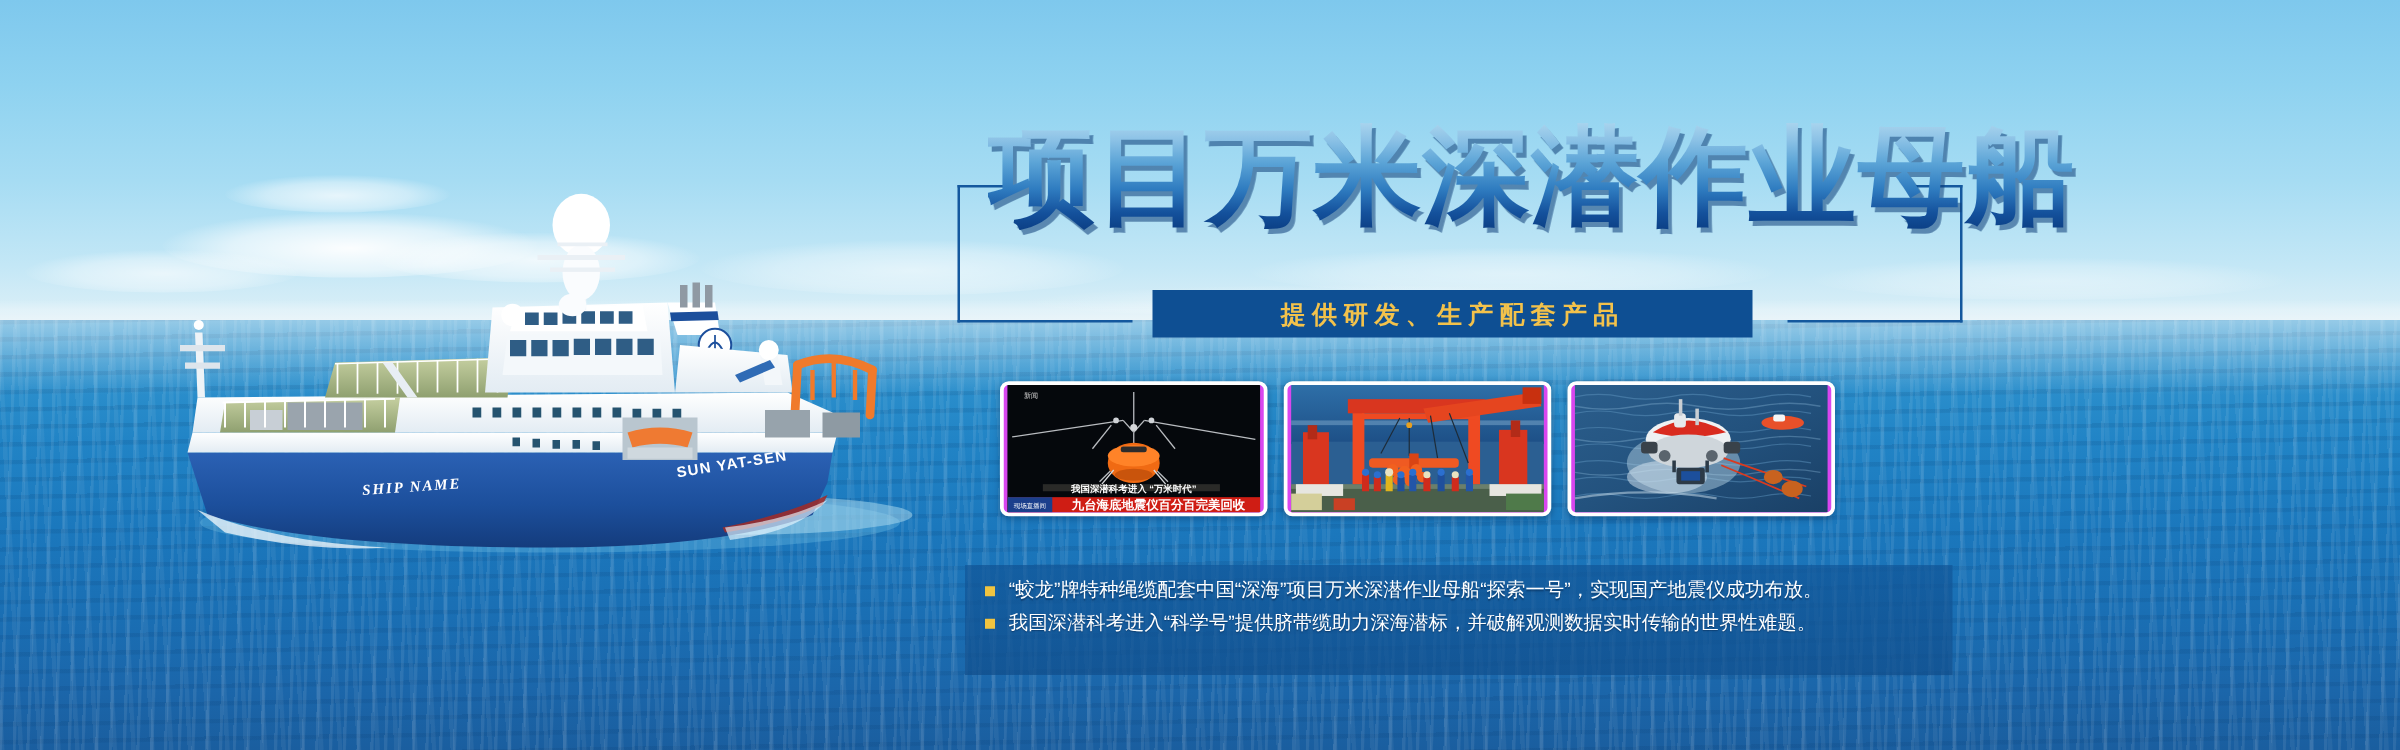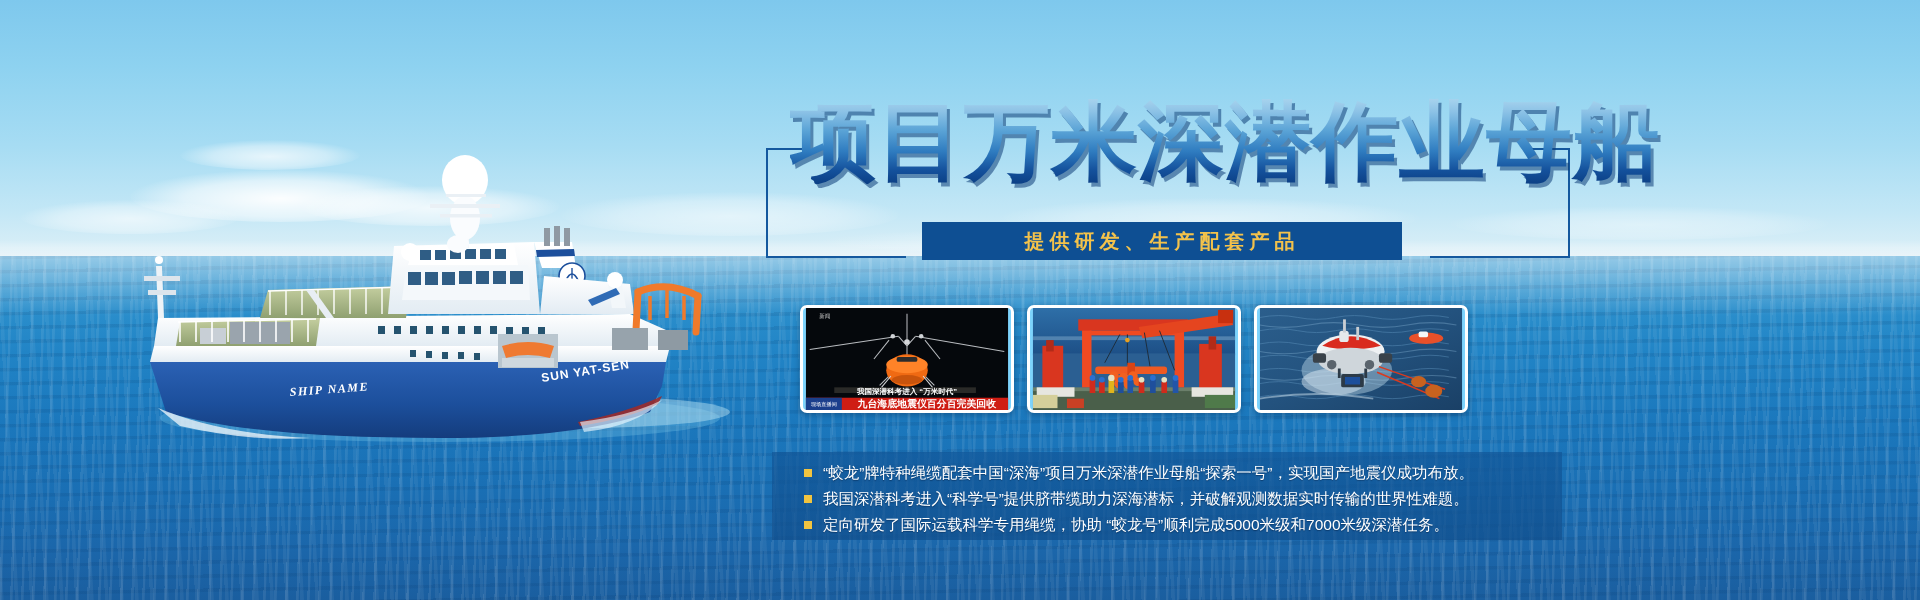--- a/index.html
+++ b/index.html
@@ -101,21 +101,21 @@
   }
   .bracket-lb, .bracket-rb {
     position:absolute; top:256px; height:2px; background:#14589e;
   }
   .bracket-lb { left:766px;  width:140px; }
   .bracket-rb { left:1430px; width:140px; }
 
   
   .subtitle {
     position:absolute;
-    left:922px; top:222px;
+    left:922px; top:232px;
     width:480px; height:38px;
     background:#0e4f93;
     display:flex; align-items:center; justify-content:center;
   }
   .subtitle span {
     color:#f3c24b;
     font-size:20px;
     font-weight:bold;
     letter-spacing:5px;
   }
@@ -124,32 +124,32 @@
   .thumbs {
     position:absolute; left:800px; top:305px;
     display:flex; gap:13px;
   }
   .thumb {
     position:relative;
     width:214px; height:108px;
     border:3px solid #ffffff;
     border-radius:7px;
     overflow:hidden;
-    background:#7dd3fc;
+    background:#d946ef;
     box-shadow:0 2px 6px rgba(0,30,60,.35);
   }
   .thumb svg { display:block; width:100%; height:100%; }
 
   
   .bullets {
     position:absolute;
     left:772px; top:452px;
     width:790px; height:88px;
     background:linear-gradient(180deg,rgba(17,86,152,.70) 0%,rgba(16,78,140,.70) 100%);
-    padding:9px 14px 9px 32px;
+    padding:9px 14px 9px 16px;
   }
   .bullet-row {
     display:flex; align-items:center;
     height:23px;
     margin-bottom:3px;
   }
   .bullet-row:last-child { margin-bottom:0; }
   .bullet-mark {
     width:8px; height:8px;
     background:#f1c440;
@@ -544,19 +544,15 @@
 
   <div class="bullets">
     <div class="bullet-row">
       <span class="bullet-mark"></span>
       <span class="bullet-text">“蛟龙”牌特种绳缆配套中国“深海”项目万米深潜作业母船“探索一号”，实现国产地震仪成功布放。</span>
     </div>
     <div class="bullet-row">
       <span class="bullet-mark"></span>
       <span class="bullet-text">我国深潜科考进入“科学号”提供脐带缆助力深海潜标，并破解观测数据实时传输的世界性难题。</span>
     </div>
-    <div class="bullet-row">
-      <span class="bullet-mark"></span>
-      <span class="bullet-text">定向研发了国际运载科学专用绳缆，协助 “蛟龙号”顺利完成5000米级和7000米级深潜任务。</span>
-    </div>
   </div>
 
 </div>
 
 </body></html>

